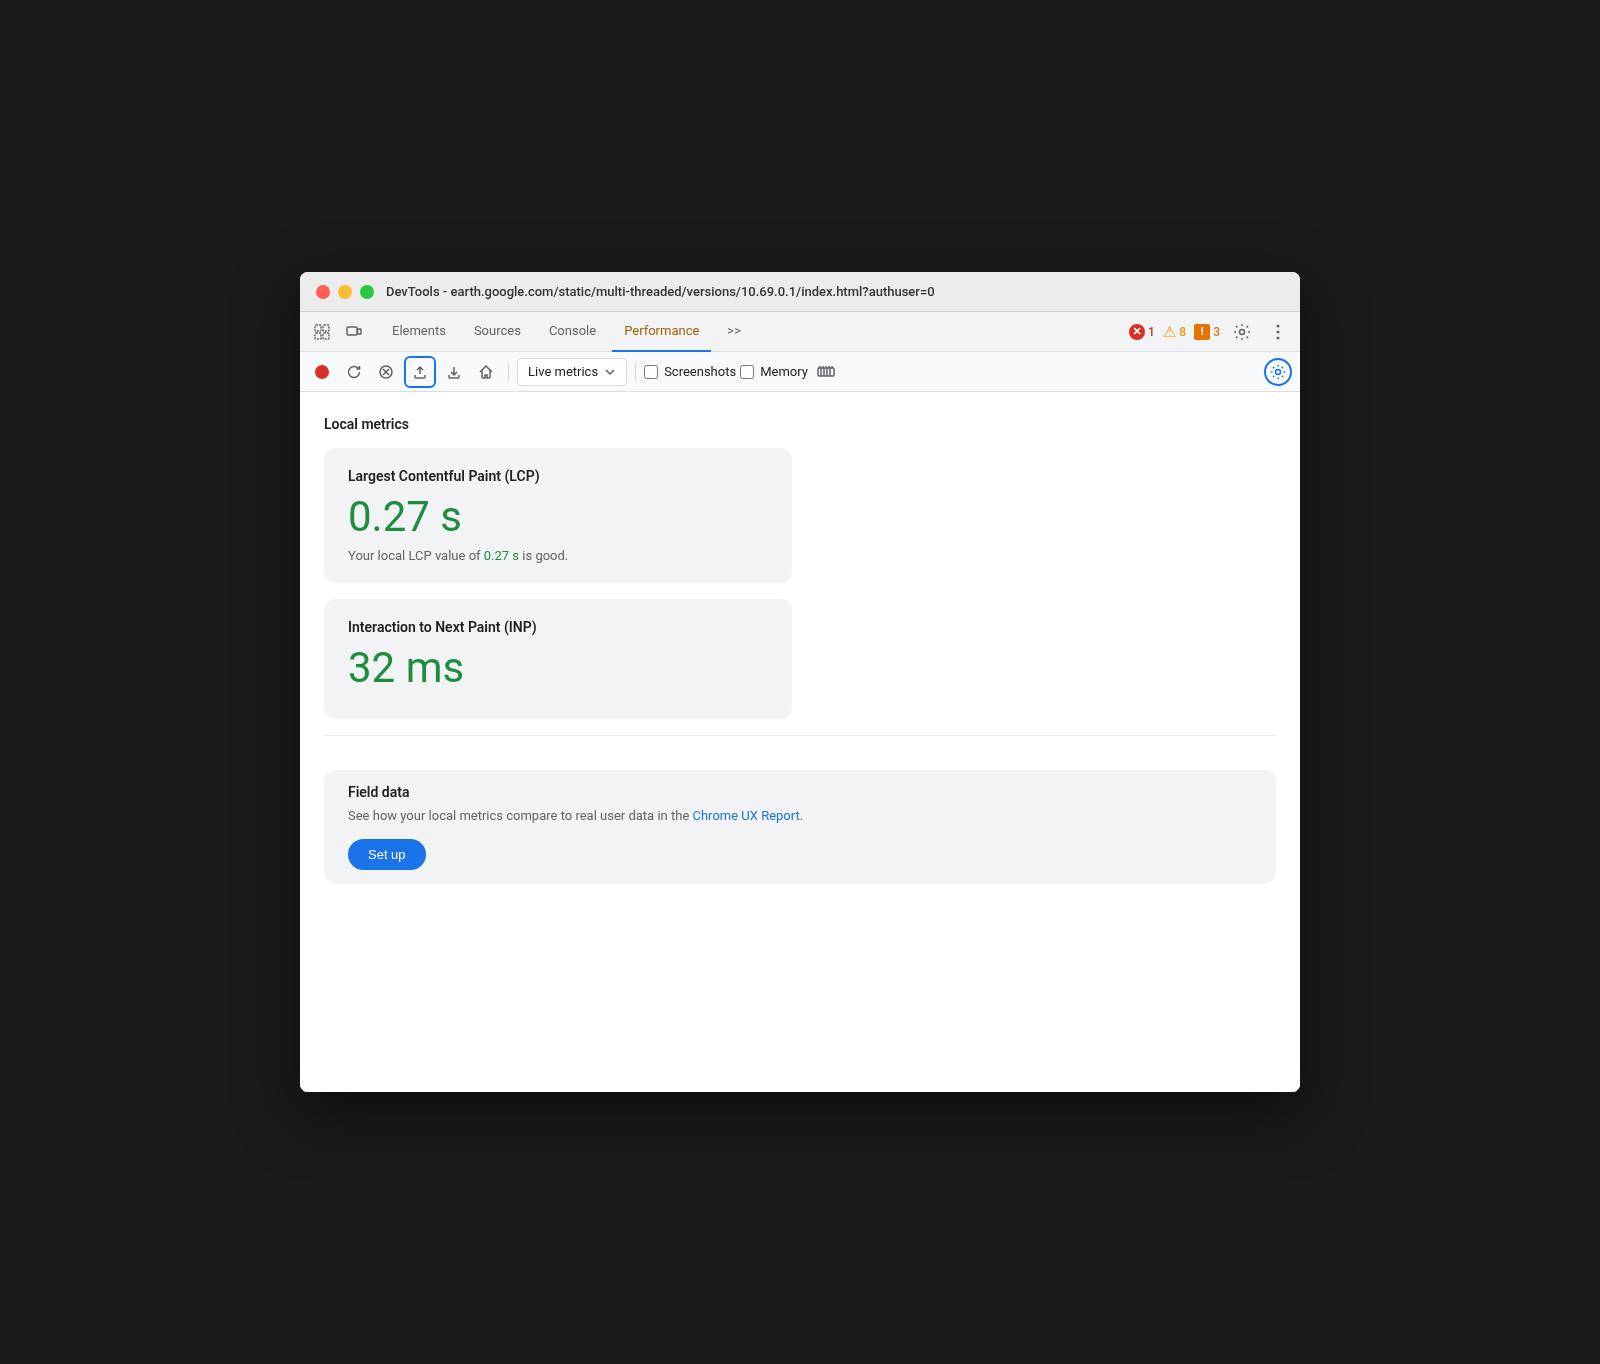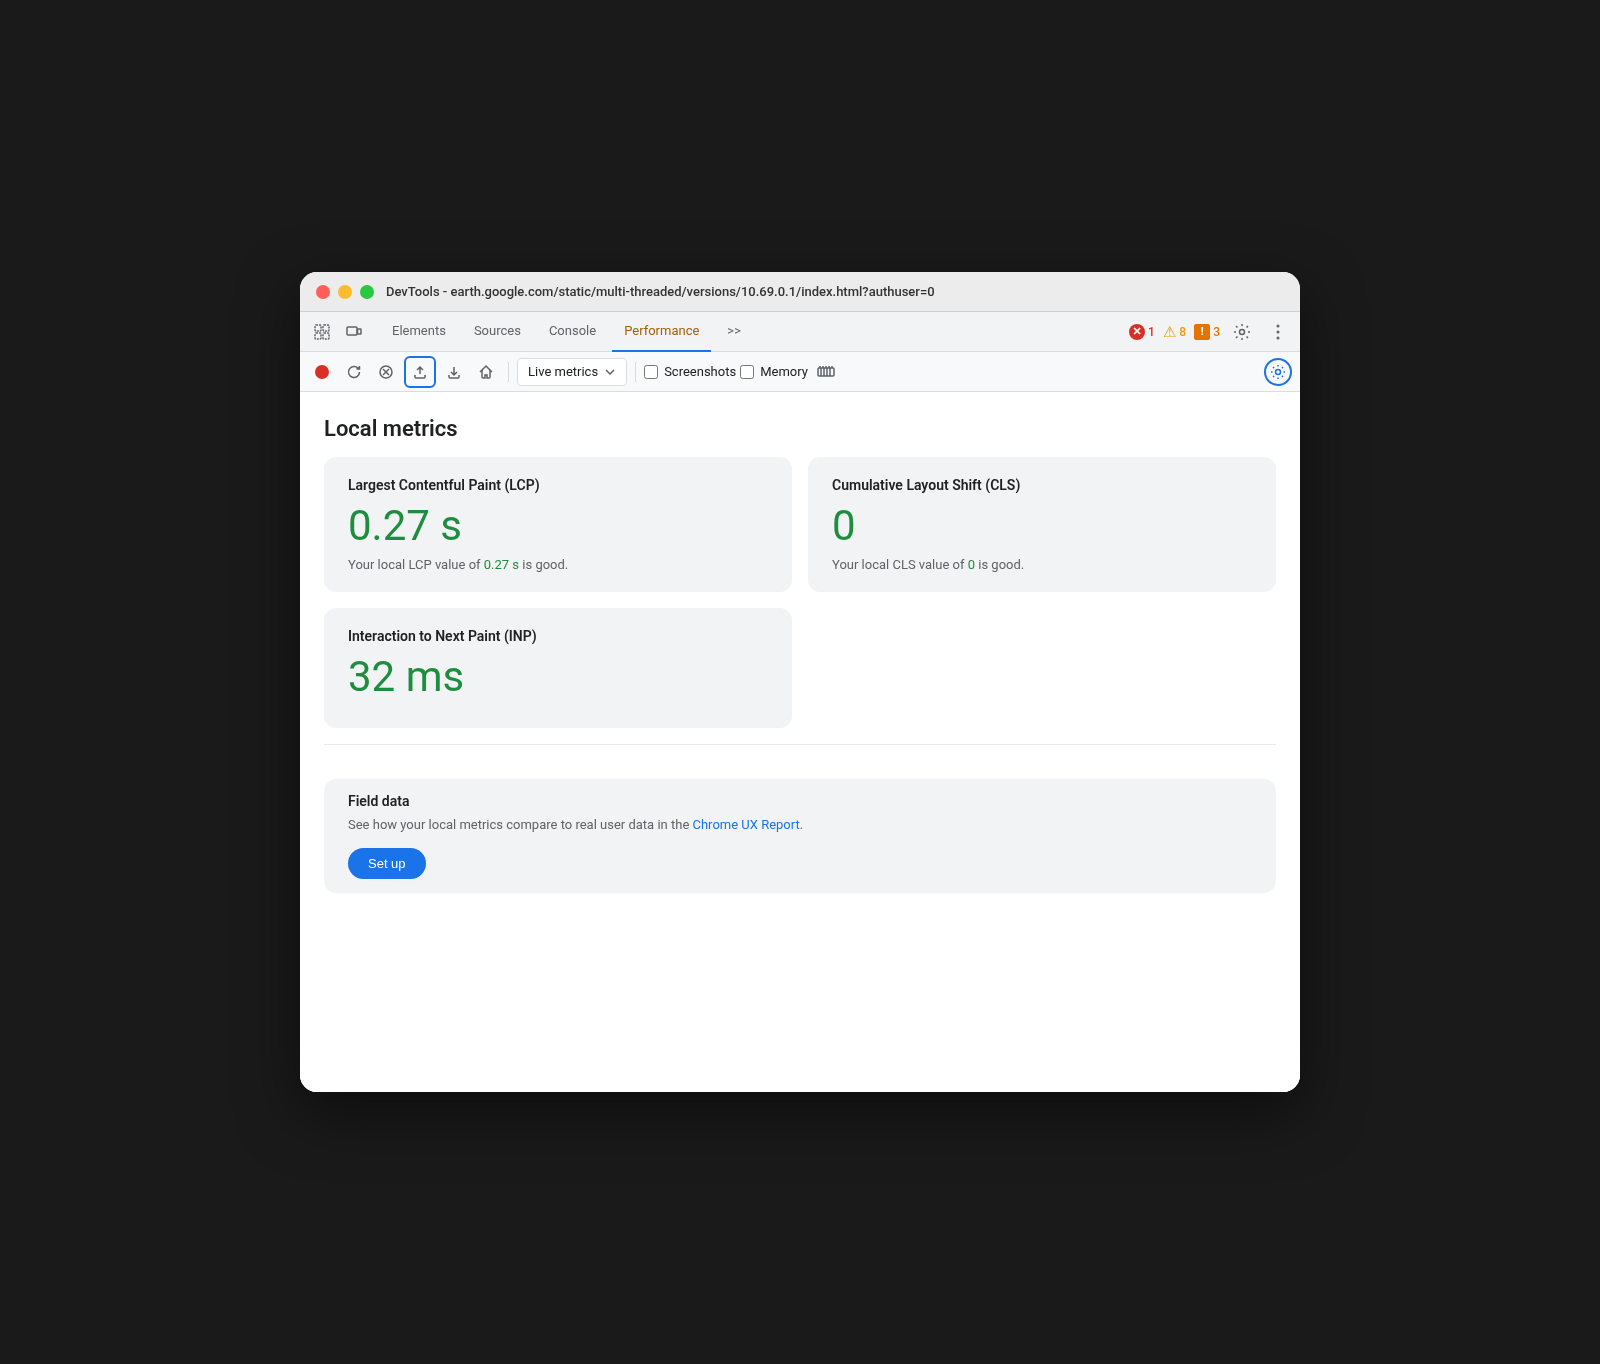--- a/index.html
+++ b/index.html
@@ -7,21 +7,21 @@
       background: #1a1a1a;
       display: flex;
       justify-content: center;
       align-items: center;
       min-height: 100vh;
       font-family: -apple-system, BlinkMacSystemFont, 'Segoe UI', Roboto, sans-serif;
     }
     .browser-window {
       width: 1000px;
       background: #ffffff;
-      border-radius: 17px;
+      border-radius: 8px;
       overflow: hidden;
       box-shadow: 0 20px 60px rgba(0,0,0,0.5);
     }
     .title-bar {
       background: #ececec;
       padding: 12px 16px;
       display: flex;
       align-items: center;
       gap: 12px;
       border-bottom: 1px solid #d0d0d0;
@@ -218,21 +218,21 @@
       align-items: center;
       gap: 8px;
     }
     
     .main-content {
       padding: 24px 24px;
       background: white;
       min-height: 700px;
     }
     .section-title {
-      font-size: 22px;
+      font-size: 14px;
       font-weight: 600;
       color: #202124;
       margin-bottom: 16px;
     }
     .metrics-grid {
       display: grid;
       grid-template-columns: 1fr 1fr;
       gap: 16px;
       margin-bottom: 16px;
     }
@@ -481,27 +481,20 @@
       <div class="metrics-grid">
 
         <div class="metric-card">
           <div class="metric-title">Largest Contentful Paint (LCP)</div>
           <div class="metric-value">0.27 s</div>
           <div class="metric-desc">
             <span>Your local LCP value of </span><span class="metric-desc-highlight">0.27 s</span><span> is good.</span>
           </div>
         </div>
 
-        <div class="metric-card">
-          <div class="metric-title">Cumulative Layout Shift (CLS)</div>
-          <div class="metric-value">0</div>
-          <div class="metric-desc">
-            <span>Your local CLS value of </span><span class="metric-desc-highlight">0</span><span> is good.</span>
-          </div>
-        </div>
 
         <div class="metric-card metric-card-single">
           <div class="metric-title">Interaction to Next Paint (INP)</div>
           <div class="metric-value">32 ms</div>
         </div>
       </div>
 
       <div class="next-steps-section">
 
         <div class="field-data-card">

